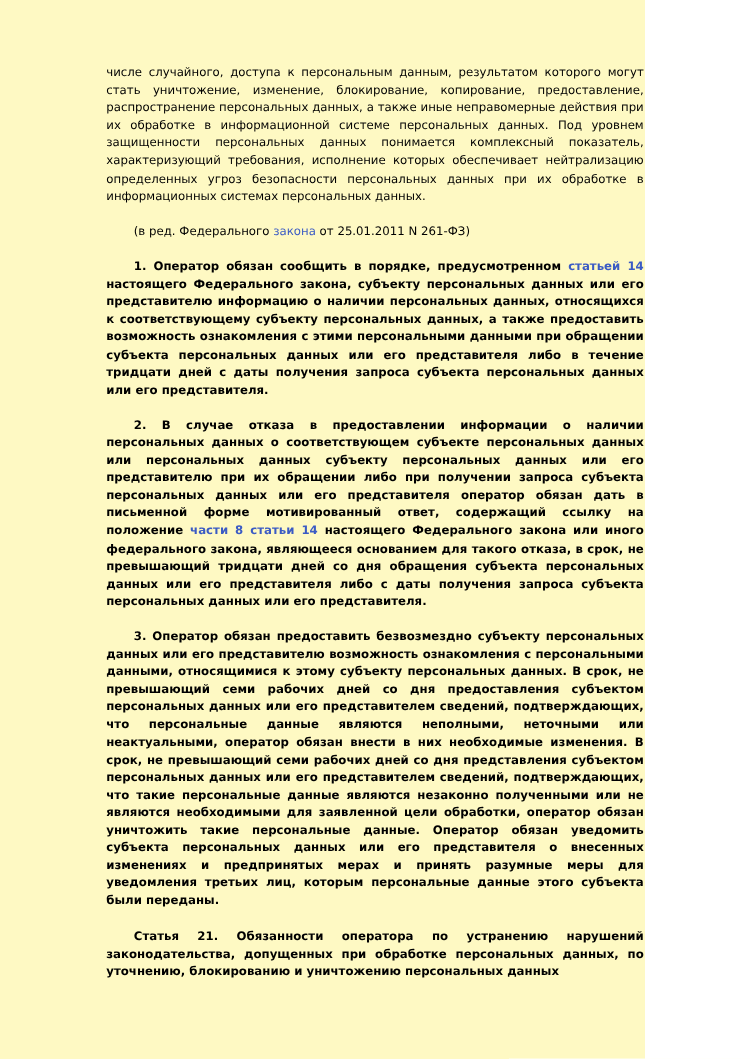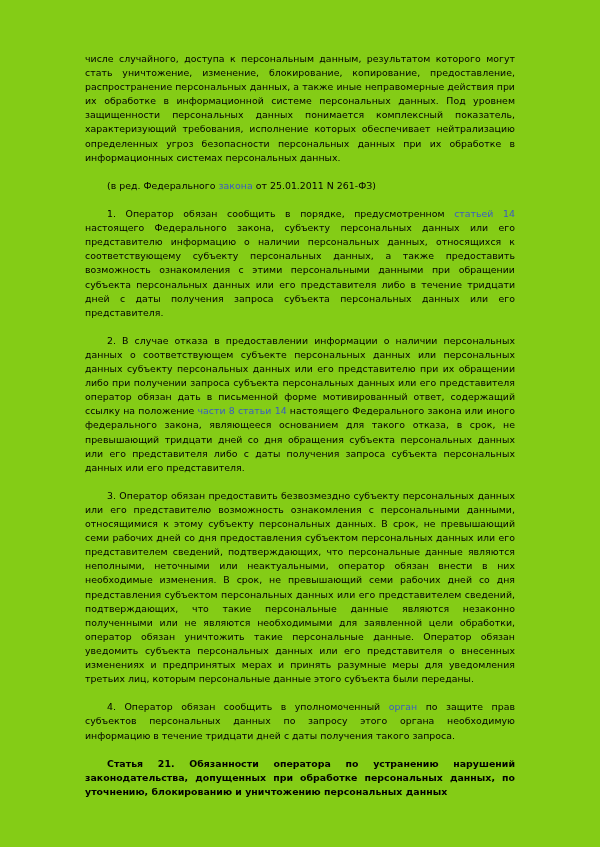--- a/index.html
+++ b/index.html
@@ -8,24 +8,24 @@
     background: #ffffff;
   }
   body {
     width: 600px;
     height: 847px;
     font-family: "DejaVu Sans", "Liberation Sans", sans-serif;
     color: #000000;
     overflow: hidden;
   }
   .page {
-    width: 600px;
+    width: 516px;
     height: 847px;
     position: relative;
-    background: #84cc16;
+    background: #fef9c3;
     box-sizing: border-box;
     padding: 52px 85px 0 85px;
   }
   .doc-body {
     width: 430px;
   }
   p {
     margin: 0;
     font-size: 9.4px;
     line-height: 14.1px;
@@ -33,20 +33,21 @@
     text-justify: inter-word;
     -webkit-hyphens: none;
     hyphens: none;
     letter-spacing: 0.02px;
   }
   p.para {
     margin-bottom: 14.1px;
   }
   p.indent {
     text-indent: 22px;
+    font-weight: bold;
   }
   p.heading {
     font-weight: bold;
     text-indent: 22px;
     margin-bottom: 14.1px;
   }
   p.editnote {
     text-indent: 22px;
     margin-bottom: 14.1px;
     text-align: left;
@@ -74,20 +75,17 @@
     <p class="para indent">
       <span>1. Оператор обязан сообщить в порядке, предусмотренном </span><a class="lnk">статьей 14</a><span> настоящего Федерального закона, субъекту персональных данных или его представителю информацию о наличии персональных данных, относящихся к соответствующему субъекту персональных данных, а также предоставить возможность ознакомления с этими персональными данными при обращении субъекта персональных данных или его представителя либо в течение тридцати дней с даты получения запроса субъекта персональных данных или его представителя.</span>
     </p>
 
     <p class="para indent">
       <span>2. В случае отказа в предоставлении информации о наличии персональных данных о соответствующем субъекте персональных данных или персональных данных субъекту персональных данных или его представителю при их обращении либо при получении запроса субъекта персональных данных или его представителя оператор обязан дать в письменной форме мотивированный ответ, содержащий ссылку на положение </span><a class="lnk">части 8 статьи 14</a><span> настоящего Федерального закона или иного федерального закона, являющееся основанием для такого отказа, в срок, не превышающий тридцати дней со дня обращения субъекта персональных данных или его представителя либо с даты получения запроса субъекта персональных данных или его представителя.</span>
     </p>
 
     <p class="para indent">3. Оператор обязан предоставить безвозмездно субъекту персональных данных или его представителю возможность ознакомления с персональными данными, относящимися к этому субъекту персональных данных. В срок, не превышающий семи рабочих дней со дня предоставления субъектом персональных данных или его представителем сведений, подтверждающих, что персональные данные являются неполными, неточными или неактуальными, оператор обязан внести в них необходимые изменения. В срок, не превышающий семи рабочих дней со дня представления субъектом персональных данных или его представителем сведений, подтверждающих, что такие персональные данные являются незаконно полученными или не являются необходимыми для заявленной цели обработки, оператор обязан уничтожить такие персональные данные. Оператор обязан уведомить субъекта персональных данных или его представителя о внесенных изменениях и предпринятых мерах и принять разумные меры для уведомления третьих лиц, которым персональные данные этого субъекта были переданы.</p>
 
-    <p class="para indent">
-      <span>4. Оператор обязан сообщить в уполномоченный </span><a class="lnk">орган</a><span> по защите прав субъектов персональных данных по запросу этого органа необходимую информацию в течение тридцати дней с даты получения такого запроса.</span>
-    </p>
 
     <p class="para heading">Статья 21. Обязанности оператора по устранению нарушений законодательства, допущенных при обработке персональных данных, по уточнению, блокированию и уничтожению персональных данных</p>
 
   </div>
 </div>
 
 </body></html>

